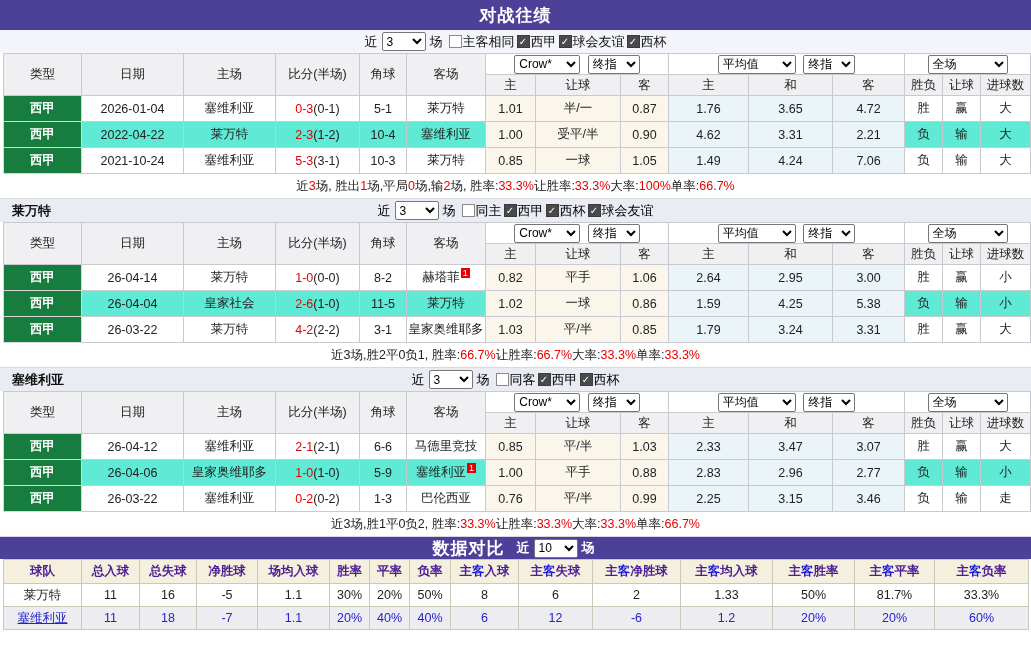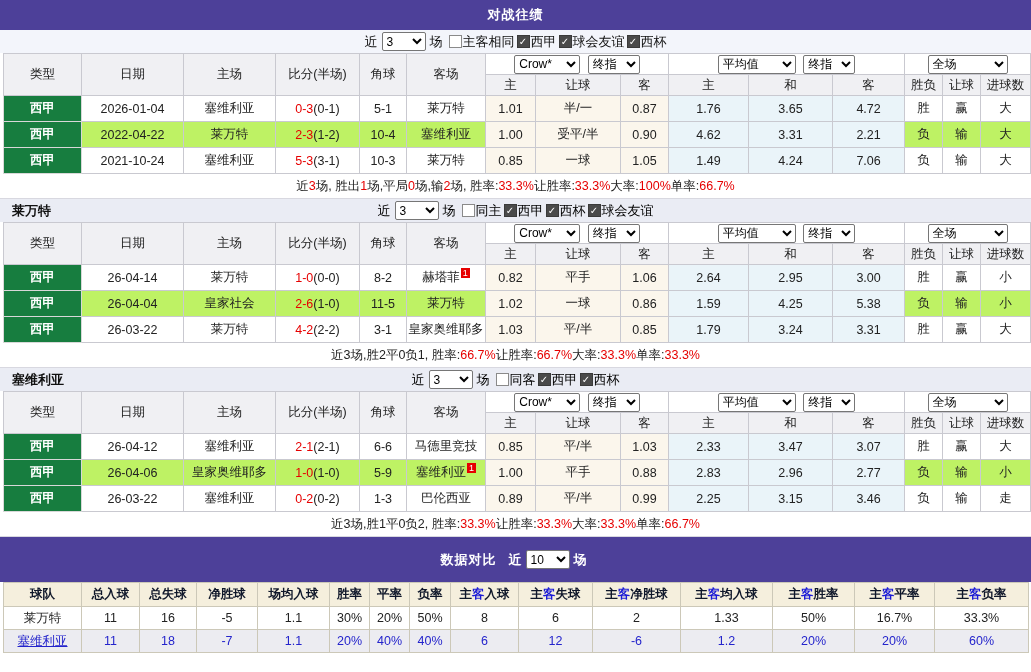--- a/index.html
+++ b/index.html
@@ -1,21 +1,21 @@
 <!DOCTYPE html>
 <html><head>
 <meta charset="utf-8">
 <style>
   * { margin:0; padding:0; box-sizing:border-box; }
   html,body { width:1031px; background:#fff; font-family:"Liberation Sans","DejaVu Sans",sans-serif; }
   #page { width:1031px; height:672px; overflow:hidden; background:#fff; position:relative; }
 
   
   .pbar { background:#4d4099; color:#fff; height:30px; display:flex; align-items:center; justify-content:center; position:relative; }
-  .ptitle { font-size:13px; font-weight:bold; letter-spacing:1px; }
+  .ptitle { font-size:17px; font-weight:bold; letter-spacing:1px; }
   .pbar .radios { margin-left:14px; display:flex; align-items:center; gap:12px; font-size:12px; }
   .rl { display:inline-flex; align-items:center; gap:4px; cursor:pointer; }
   .radio { width:11px; height:11px; border-radius:50%; background:#fff; display:inline-block; border:1px solid #cfcfe8; }
   .radio.dot::after { content:''; display:block; width:5px; height:5px; border-radius:50%; background:#44552e; margin:2px auto; }
   .pbtns { position:absolute; right:8px; top:4px; display:flex; gap:8px; }
   .pbtn { width:22px; height:22px; background:#837bcd; border:2px solid #b6aee6; color:#fff; font-size:13px; font-weight:bold; line-height:17px; text-align:center; cursor:pointer; }
 
   
   .filterbar { height:23px; display:flex; align-items:center; justify-content:center; gap:4px; font-size:13px; color:#111; }
   .f1 { background:#f3f5fb; }
@@ -29,43 +29,43 @@
 
   
   table { border-collapse:collapse; table-layout:fixed; margin:0 3px; width:1025px; }
   .mt th, .mt td { border:1px solid #c9c9d0; text-align:center; overflow:hidden; white-space:nowrap; }
   .mt thead th { background:#f0f0f3; font-size:12.5px; font-weight:normal; color:#222; height:21px; }
   .mt thead tr.hdrop th.wsel { background:#fff; }
   .mt thead th.wsel select { margin:0 2px; }
   .sel-crow { width:66px; } .sel-fin { width:52px; } .sel-avg { width:78px; } .sel-full { width:80px; }
   .mt td { height:26px; font-size:12.5px; color:#222; }
   .mt td.tg { background:#177d3f; color:#fff; font-weight:bold; border-color:#d8d8d8; }
-  .mt tr.alt td:nth-child(-n+6), .mt tr.alt td:nth-child(n+13) { background:#bef264; }
+  .mt tr.alt td:nth-child(-n+6), .mt tr.alt td:nth-child(n+13) { background:#5eead4; }
   .mt tr.alt td.tg { background:#177d3f; }
   col.c-cream { background:#fbf6ec; }
   col.c-blue  { background:#eaf4f9; }
   .gr { color:#089000; }
   .r  { color:#e60000; }
   .b  { color:#2424d6; }
   .g2 { color:#089000; }
   .ul { border-bottom:1px solid #b05040; padding-bottom:1px; cursor:pointer; }
   sup.supbox { background:#e60000; color:#fff; font-size:9px; line-height:11px; padding:0 2px; margin-left:1px; vertical-align:super; }
 
   .sumline { height:25px; display:flex; align-items:center; justify-content:center; font-size:12.5px; color:#222; background:#fff; border-bottom:1px solid #d8d8e0; }
   .sumline .r { color:#e60000; }
 
   
-  .pbar3 { height:45px; }
+  .pbar3 { height:22px; }
   .pbar3 .jin, .pbar3 .chang { font-size:13px; font-weight:bold; margin:0 4px; }
   .pbar3 .ptitle { margin-right:8px; }
 
   
   .ct th, .ct td { border:1px solid #ccc8b8; text-align:center; overflow:hidden; white-space:nowrap; }
   .ct thead th { background:#f5efdd; height:24px; font-size:12.5px; font-weight:bold; }
-  .ct thead th .mh { color:#0f172a; }
+  .ct thead th .mh { color:#4c1d95; }
   .ct thead th .bh { color:#1a1ad6; }
   .ct td { height:23px; font-size:12.5px; color:#222; background:#fff; }
   .ct tr.alt2 td { background:#ececf1; color:#2424cc; }
   .ct tr.alt2 td.teamcell span { text-decoration:underline; cursor:pointer; }
 </style>
 </head>
 <body>
 
 <div id="page">
 
@@ -469,21 +469,21 @@
           <td class="b">输</td>
           <td class="b">小</td>
         </tr>
         <tr>
           <td class="tg">西甲</td>
           <td>26-03-22</td>
           <td class="gr">塞维利亚</td>
           <td><span class="r">0-2</span><span>(0-2)</span></td>
           <td>1-3</td>
           <td>巴伦西亚</td>
-          <td>0.89</td>
+          <td>0.76</td>
           <td>平/半</td>
           <td>0.99</td>
           <td>2.25</td>
           <td>3.15</td>
           <td>3.46</td>
           <td class="b">负</td>
           <td class="b">输</td>
           <td class="g2">走</td>
         </tr>
       </tbody>
@@ -552,21 +552,21 @@
           <td>-5</td>
           <td>1.1</td>
           <td>30%</td>
           <td>20%</td>
           <td>50%</td>
           <td>8</td>
           <td>6</td>
           <td>2</td>
           <td>1.33</td>
           <td>50%</td>
-          <td>16.7%</td>
+          <td>81.7%</td>
           <td>33.3%</td>
         </tr>
         <tr class="alt2">
           <td class="teamcell"><span>塞维利亚</span></td>
           <td>11</td>
           <td>18</td>
           <td>-7</td>
           <td>1.1</td>
           <td>20%</td>
           <td>40%</td>

